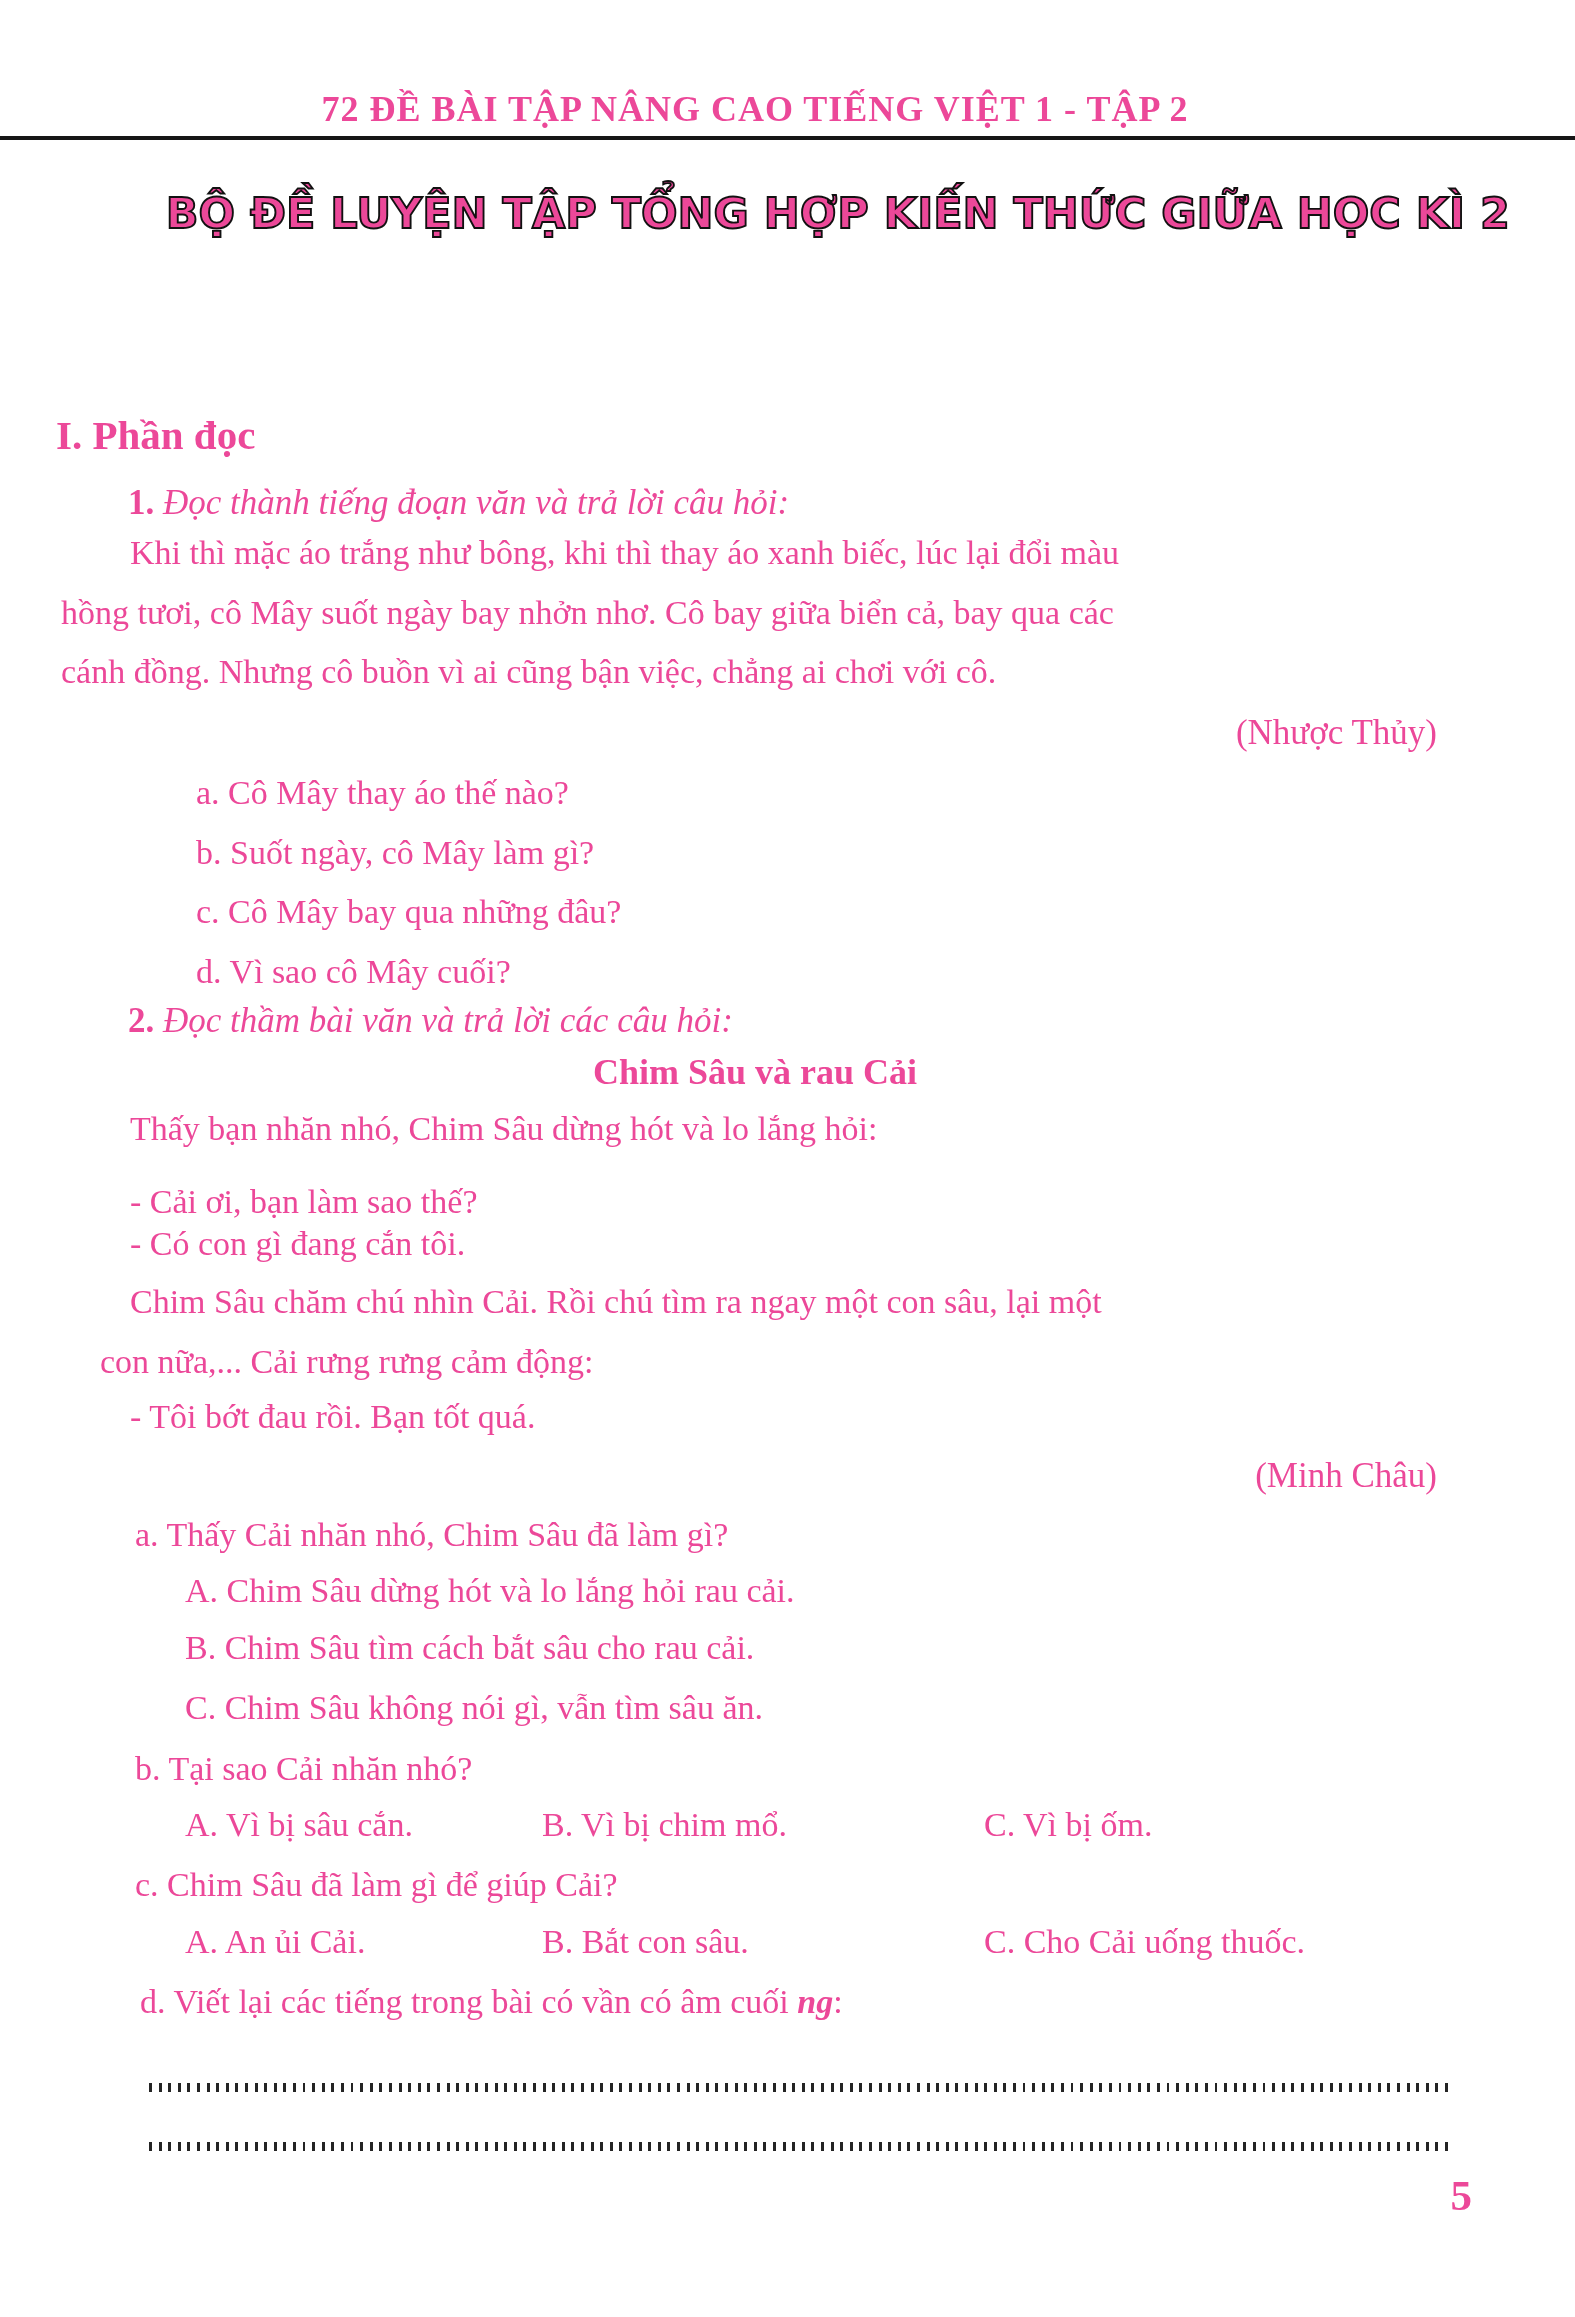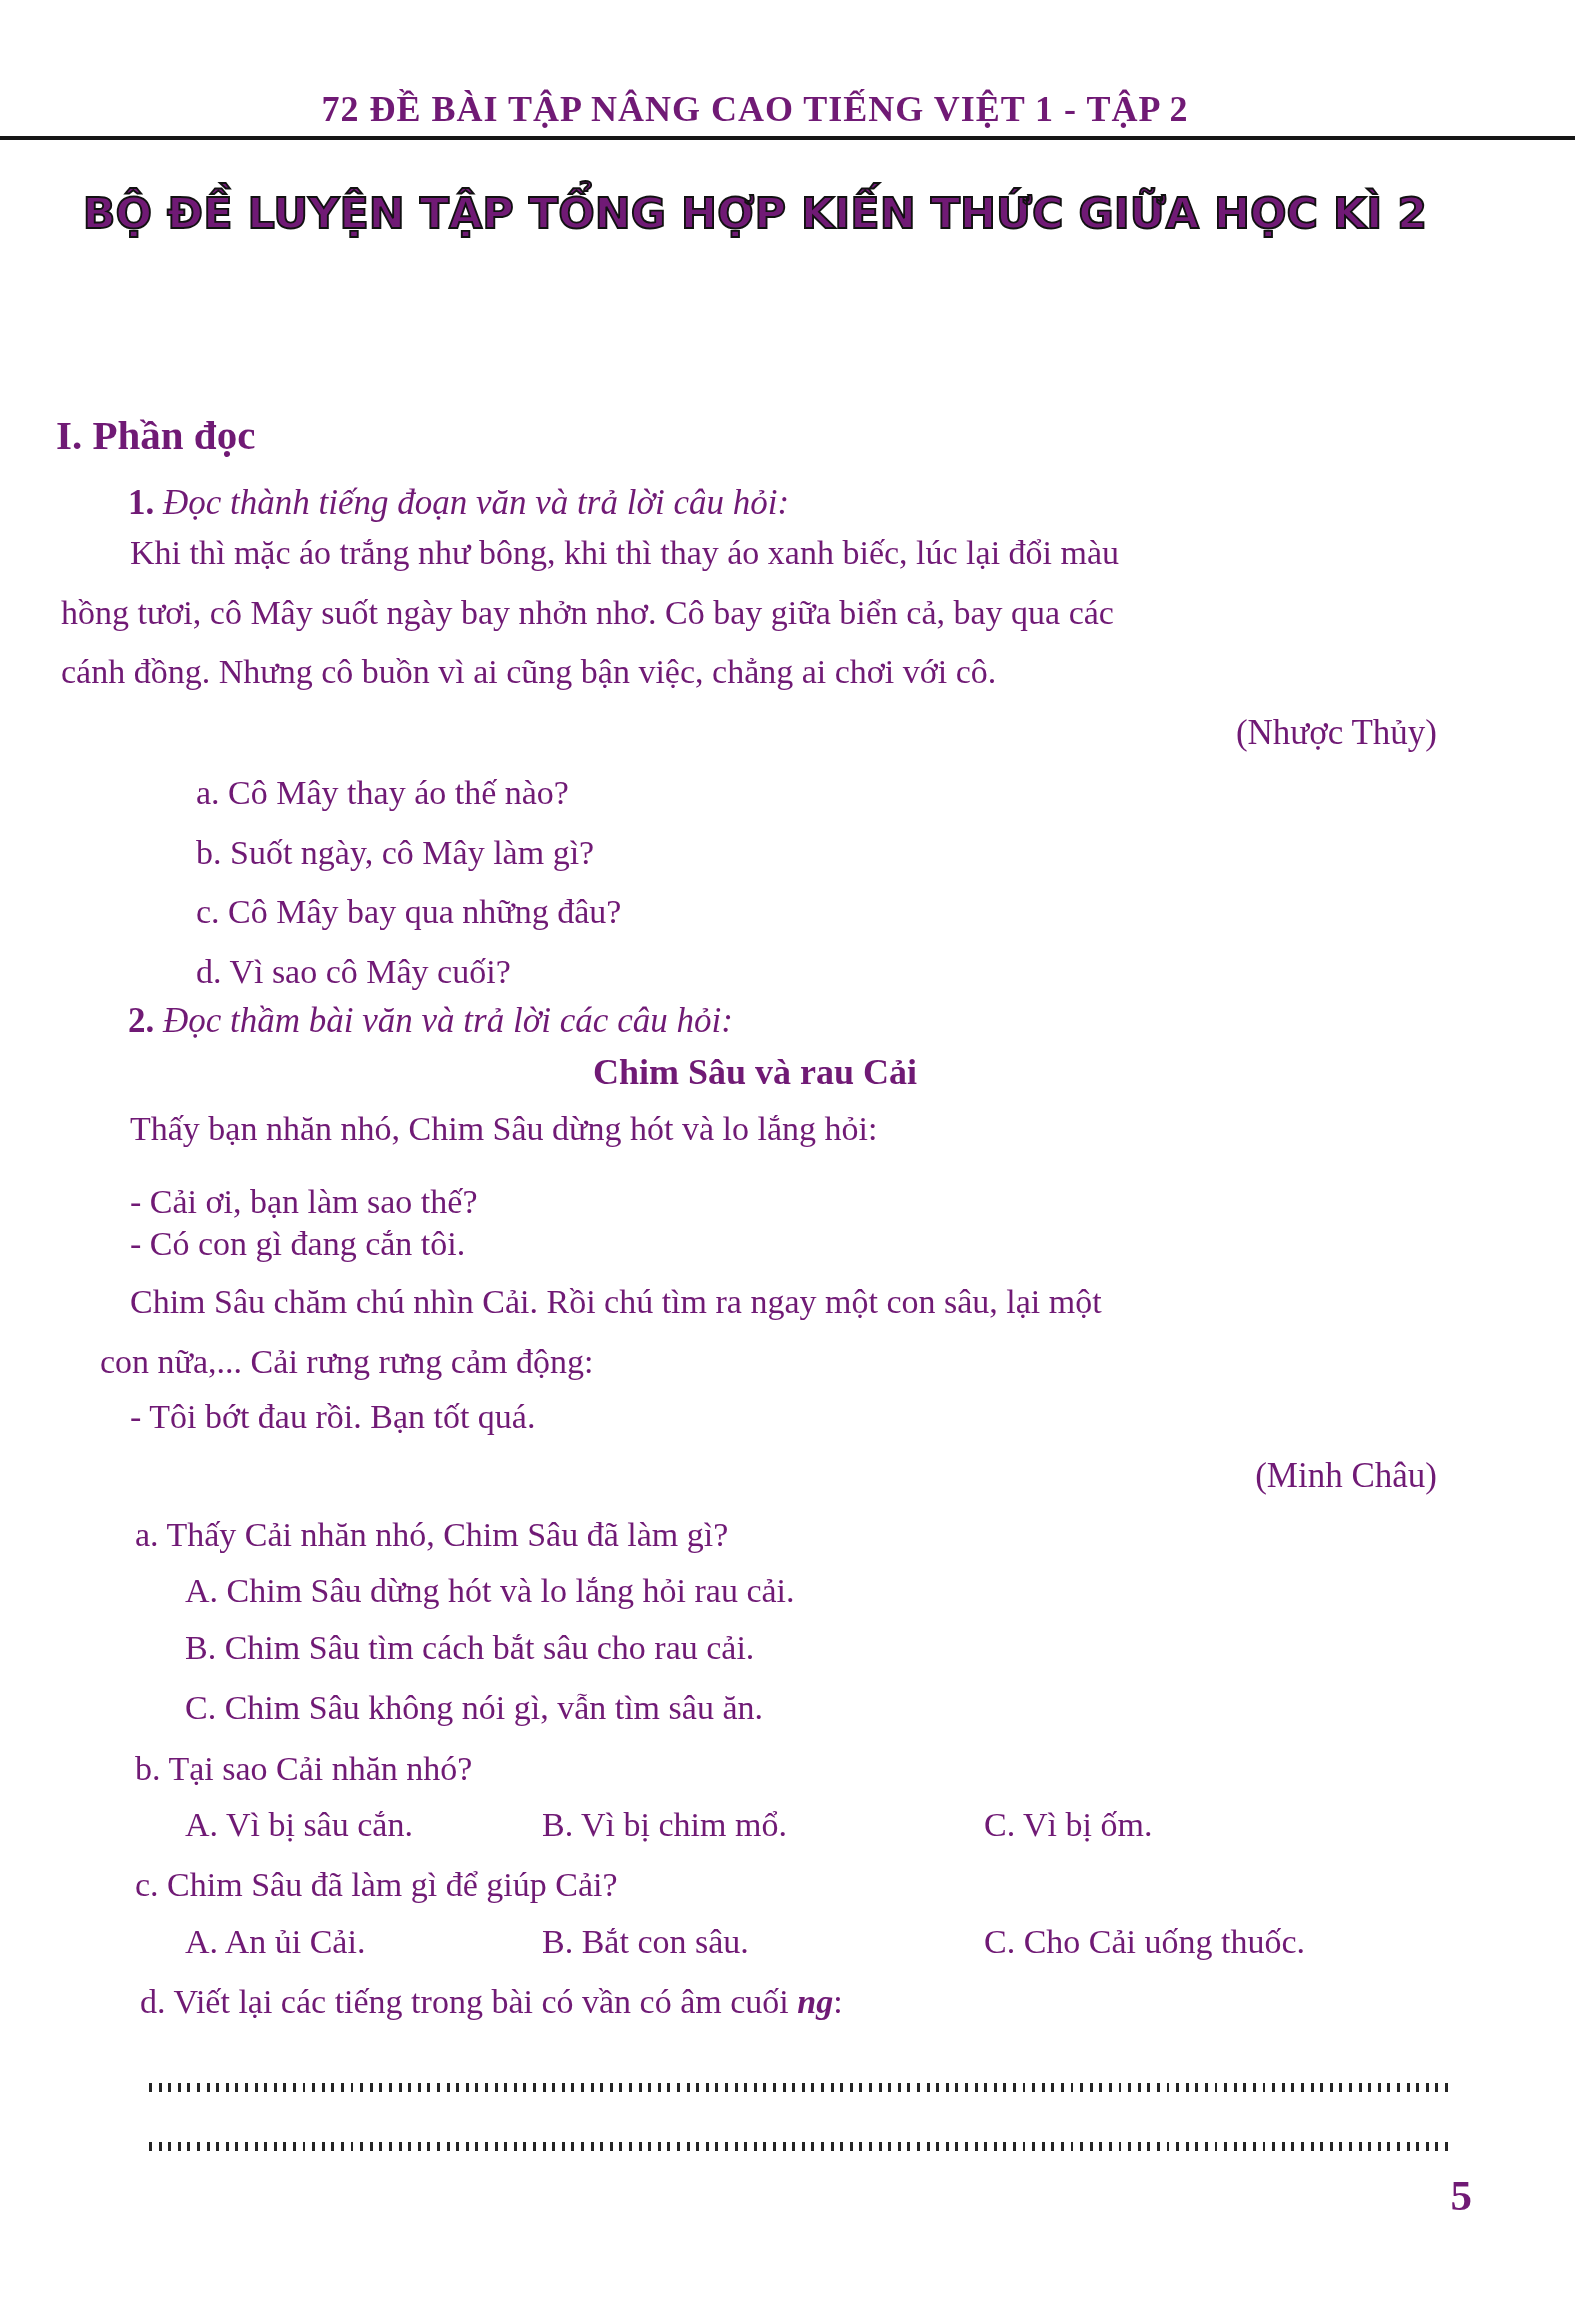--- a/index.html
+++ b/index.html
@@ -2,21 +2,21 @@
 <html lang="vi"><head>
 <meta charset="utf-8">
 <style>
   html,body { margin:0; padding:0; background:#ffffff; }
   .page {
     position: relative;
     width: 1576px;
     height: 2317px;
     background: #ffffff;
     font-family: "Liberation Serif", serif;
-    color: #701a75;
+    color: #ec4899;
     overflow: hidden;
   }
   .abs { position: absolute; }
   .centerband { position: absolute; left: 0; width: 1510px; text-align: center; }
 
   .running-header {
     top: 88px;
     font-weight: bold;
     font-size: 36px;
     letter-spacing: 1px;
@@ -27,20 +27,21 @@
     background: #161616;
   }
   .banner {
     top: 188px;
     font-family: "DejaVu Sans", sans-serif;
     font-weight: bold;
     font-size: 43px;
     letter-spacing: 0px;
     -webkit-text-stroke: 1.9px #111;
     white-space: nowrap;
+    text-align: right;
   }
   .exam-title {
     top: 315px;
     font-weight: bold;
     font-size: 45px;
     letter-spacing: 1.9px;
   }
   .part-heading {
     top: 411px; left: 56px;
     font-weight: bold;

